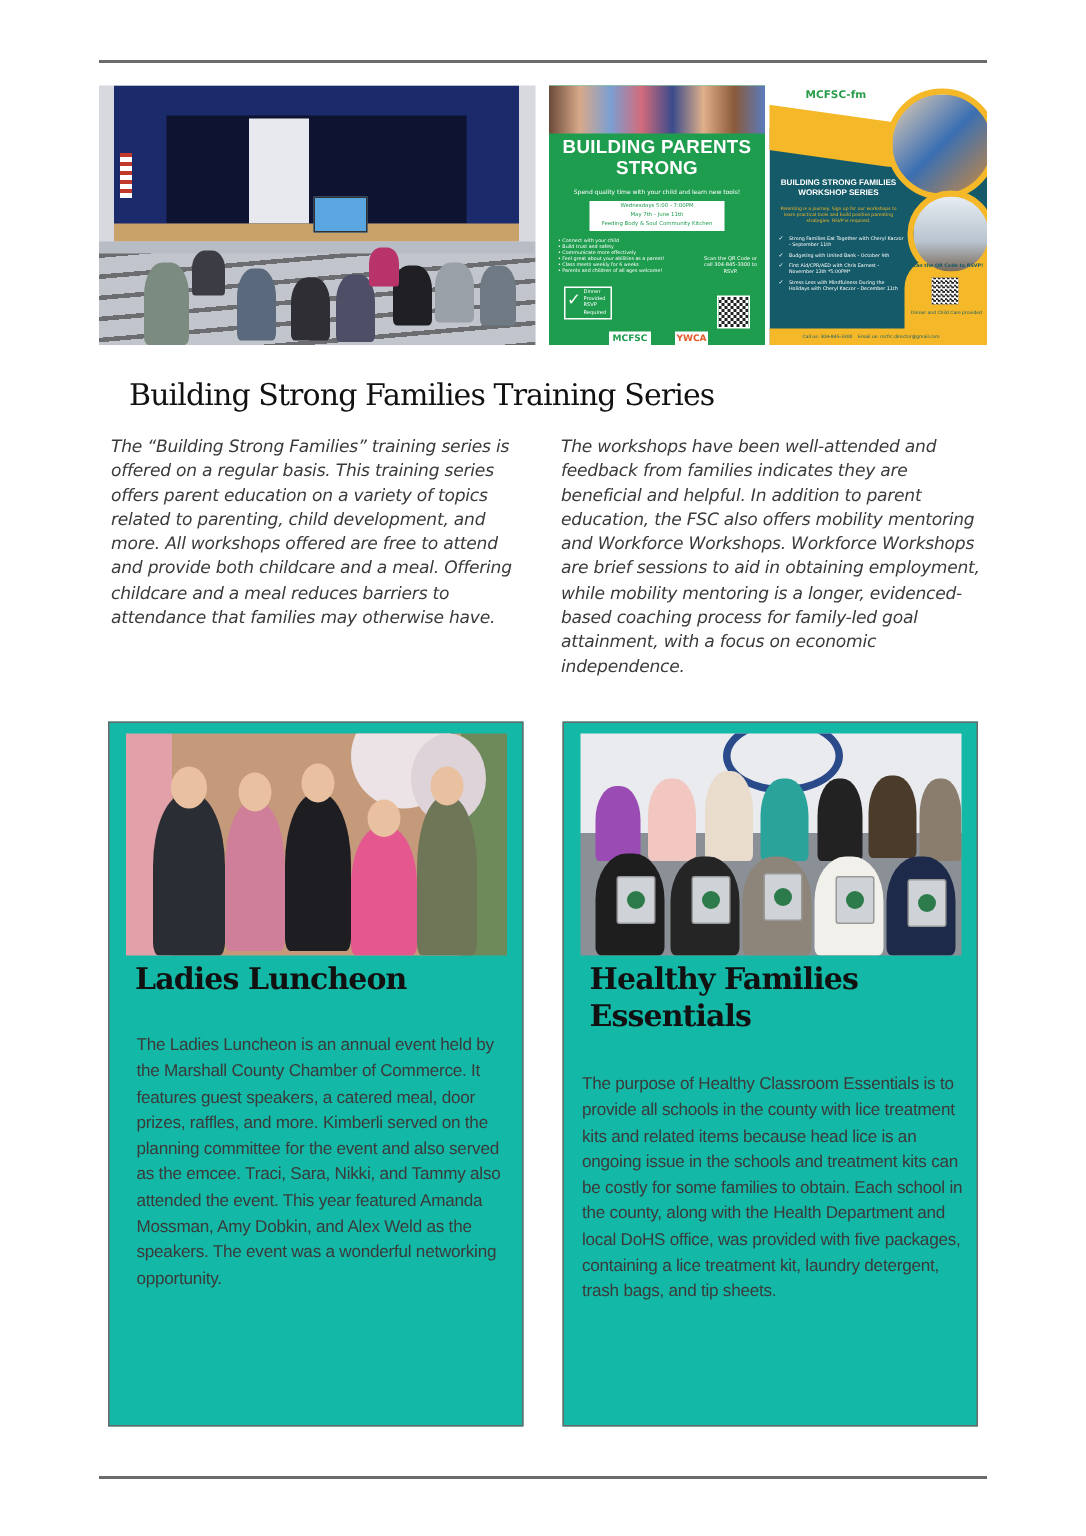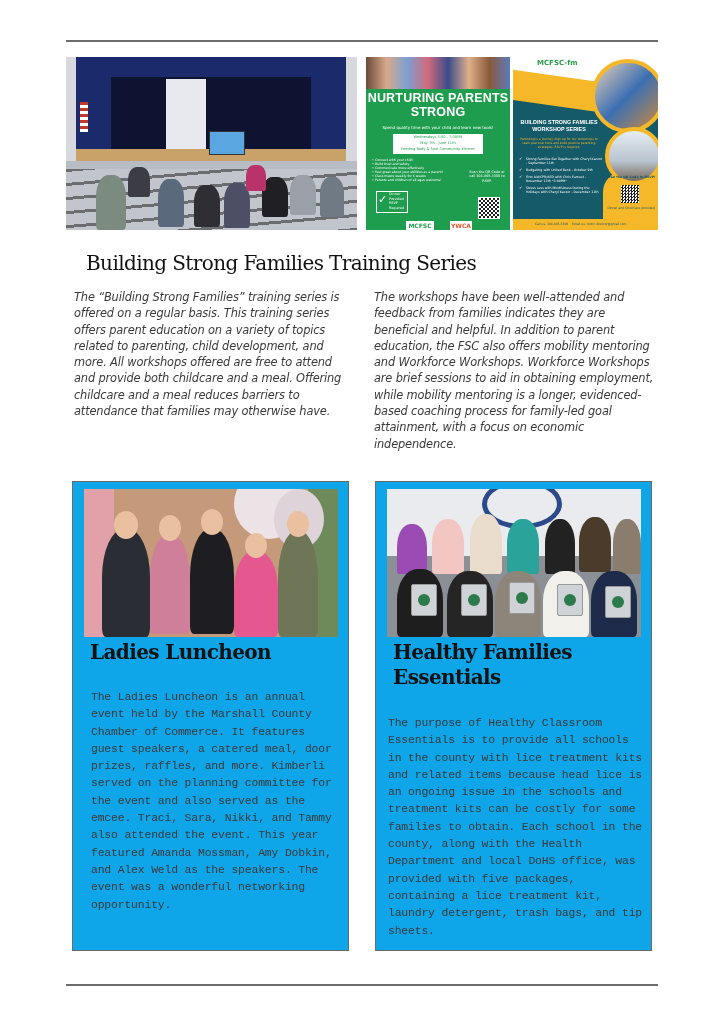--- a/index.html
+++ b/index.html
@@ -60,35 +60,35 @@
   #flyer-workshop .footer { position:absolute; left:0; top:162px; width:145px; height:11px; background:#f4b829; font-size:3px; color:#145a68; line-height:11px; padding-left:22px; box-sizing:border-box; }
 
   
   .section-title { position:absolute; font-family:"DejaVu Serif", serif; color:#111; font-weight:normal; letter-spacing:-0.6px; margin:12px; }
   #bsf-title { left:74px; top:237px; font-size:20px; line-height:28px; }
 
   .body-text { position:absolute; font-family:"DejaVu Sans", sans-serif; font-size:11.4px; line-height:16.3px; color:#3a3a3a; margin:0; letter-spacing:-0.15px;font-style:italic; }
   #bsf-left { left:74px; top:289px; width:280px; }
   #bsf-right { left:374px; top:289px; width:282px; }
 
-  .card { position:absolute; border:1.5px solid #6a6a6a; box-sizing:border-box; background:#0ea5e9;padding-left:48px; }
+  .card { position:absolute; border:1.5px solid #6a6a6a; box-sizing:border-box; background:#14b8a6;padding-left:48px; }
   #card-ladies { left:72px; top:481px; width:277px; height:470px; }
   #card-healthy { left:375px; top:481px; width:277px; height:470px; }
   .card .photo { position:absolute; overflow:hidden; }
   #card-ladies .photo { left:11px; top:7px; width:254px; height:148px; background:linear-gradient(90deg,#e2a0a8 0 12%,#c49a7a 12% 88%,#6f8a5a 88% 100%); }
   #card-healthy .photo { left:11px; top:7px; width:254px; height:148px; background:linear-gradient(#e9ebee 0 45%,#8b8f96 45% 100%); }
   .person { position:absolute; border-radius:45% 45% 8% 8%; }
   .head { position:absolute; border-radius:50%; background:#e9c0a0; }
   .bag { position:absolute; background:#cfd3d7; border:1px solid #999; border-radius:2px; }
   .bag::after { content:""; position:absolute; left:25%; top:30%; width:50%; height:40%; border-radius:50%; background:#2d7a4a; }
 
   .card .card-title { position:absolute; left:17px; font-family:"DejaVu Serif", serif; font-size:20px; line-height:25px; color:#111; margin:0; letter-spacing:-0.6px; }
   #card-ladies .card-title { top:158px; }
   #card-healthy .card-title { top:158px; width:250px; }
-  .card .card-body { position:absolute; font-family:Liberation Mono, monospace; font-size:11.4px; line-height:17.3px; color:#3a3a3a; margin:0; letter-spacing:-0.15px; }
+  .card .card-body { position:absolute; font-family:Liberation Sans, sans-serif; font-size:11.4px; line-height:17.3px; color:#3a3a3a; margin:0; letter-spacing:-0.15px; }
   #card-ladies .card-body { left:18px; top:207px; width:250px; }
   #card-healthy .card-body { left:12px; top:233px; width:258px; }
 </style>
 </head>
 <body>
 
 <div class="rule top"></div>
 
 <div class="img" id="auditorium" title="Parents attending a workshop in a school cafeteria/auditorium facing a stage with a presentation screen">
   <div class="stage-bg"></div>
@@ -106,21 +106,21 @@
   <div class="crowd" style="left:196px;top:120px;width:26px;height:40px;background:#1f1f24;"></div>
   <div class="crowd" style="left:224px;top:118px;width:26px;height:40px;background:#9aa0a8;"></div>
   <div class="crowd" style="left:254px;top:120px;width:24px;height:40px;background:#707a84;"></div>
   <div class="crowd" style="left:62px;top:110px;width:22px;height:30px;background:#3c3c44;"></div>
   <div class="crowd" style="left:180px;top:108px;width:20px;height:26px;background:#b8336a;"></div>
 </div>
 
 <div class="img" id="flyer-nurturing">
   <div class="kids"></div>
   <div class="title">
-    <div>NURTURING PARENTS</div>
+    <div>BUILDING PARENTS</div>
     <div>STRONG</div>
   </div>
   <div class="sub">Spend quality time with your child and learn new tools!</div>
   <div class="banner">
     <div>Wednesdays 5:00 - 7:00PM</div>
     <div>May 7th - June 11th</div>
     <div>Feeding Body &amp; Soul Community Kitchen</div>
   </div>
   <div class="bullets">
     <div>• <span>Connect with your child</span></div>

